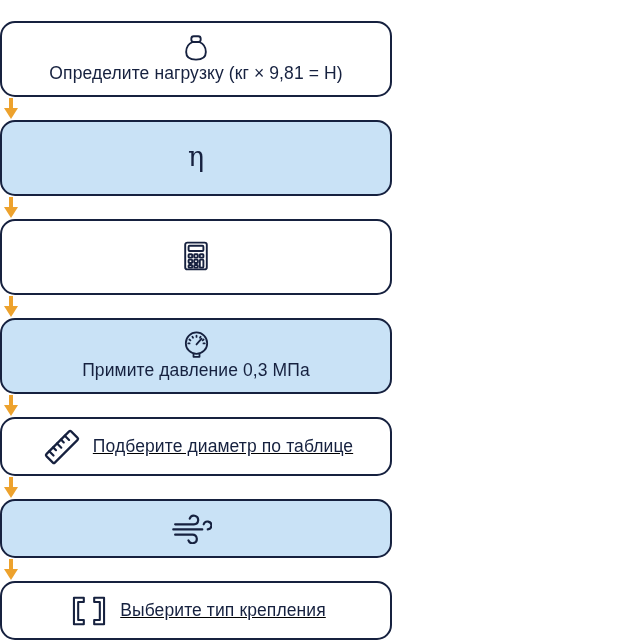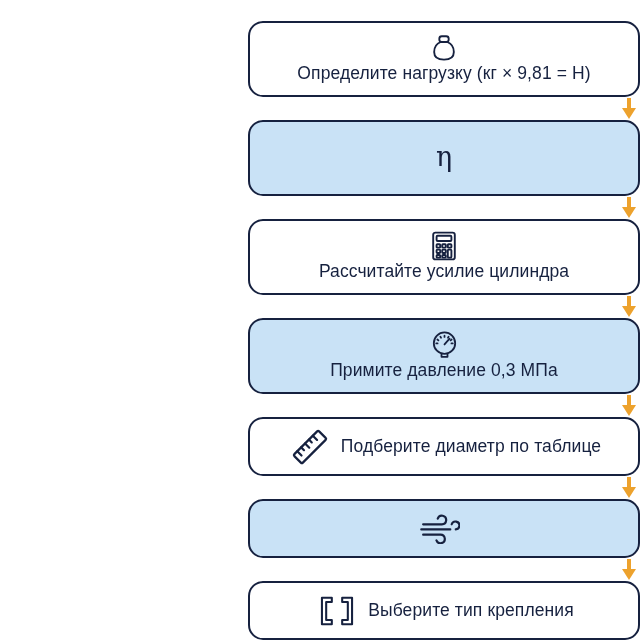--- a/index.html
+++ b/index.html
@@ -13,21 +13,21 @@
     font-family: "Liberation Sans", "DejaVu Sans", sans-serif;
     overflow: hidden;
   }
 
   #flowchart {
     position: relative;
     width: 640px;
     height: 640px;
     display: flex;
     flex-direction: column;
-    align-items: flex-end;
+    align-items: flex-start;
     padding-top: 21px;
     box-sizing: border-box;
   }
 
   .step {
     position: relative;
     width: 392px;
     box-sizing: border-box;
     border: 2.6px solid #16213f;
     border-radius: 15px;
@@ -55,20 +55,21 @@
   }
   .step.stacked .step-label {
     line-height: 1.1;
   }
 
   
   .step.inline-row {
     height: 59px;
     flex-direction: row;
     padding: 0 18px;
+    text-decoration: underline;
   }
   .step.inline-row .step-icon {
     display: flex;
     align-items: center;
     justify-content: center;
     width: 46px;
     min-width: 46px;
     margin-right: 8px;
   }
   .step.inline-row .step-label {
@@ -143,21 +144,20 @@
         <rect x="5.6" y="13.2" width="3.6" height="3.4" rx="0.7"></rect>
         <rect x="11.2" y="13.2" width="3.6" height="3.4" rx="0.7"></rect>
         <rect x="16.8" y="13.2" width="3.6" height="3.4" rx="0.7"></rect>
         <rect x="5.6" y="18.6" width="3.6" height="3.4" rx="0.7"></rect>
         <rect x="11.2" y="18.6" width="3.6" height="3.4" rx="0.7"></rect>
         <rect x="5.6" y="24" width="3.6" height="2.6" rx="0.7"></rect>
         <rect x="11.2" y="24" width="3.6" height="2.6" rx="0.7"></rect>
         <rect x="16.8" y="18.6" width="3.6" height="8" rx="0.9"></rect>
       </svg>
     </span>
-    <span class="step-label">Рассчитайте усилие цилиндра</span>
   </div>
 
   <div class="connector">
     <svg width="18" height="22" viewBox="0 0 18 22">
       <path d="M9 0 L9 11" stroke="#eda22d" stroke-width="4" stroke-linecap="butt"></path>
       <path d="M2 10 L16 10 L9 21 Z" fill="#eda22d"></path>
     </svg>
   </div>
 
   <div class="step stacked tinted">

